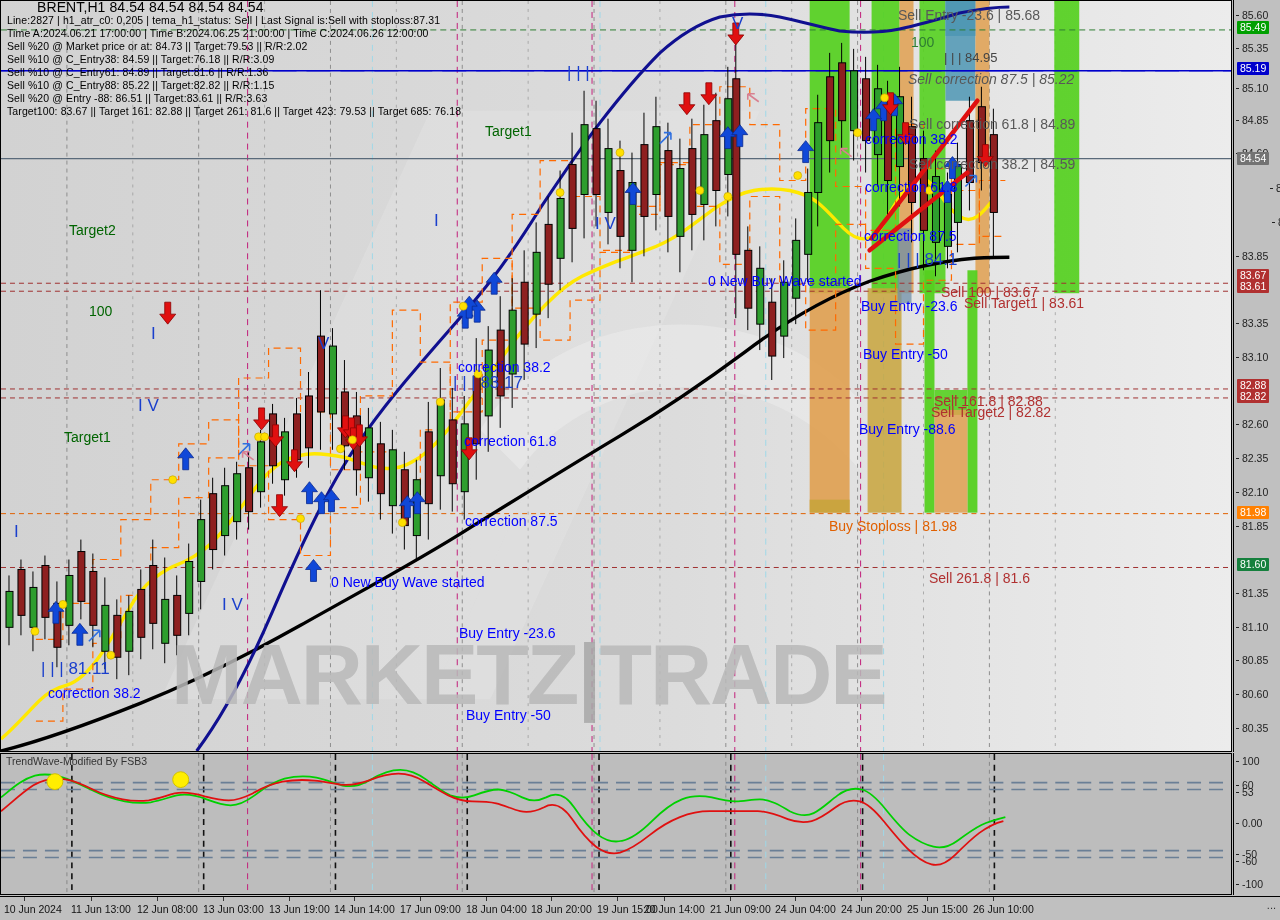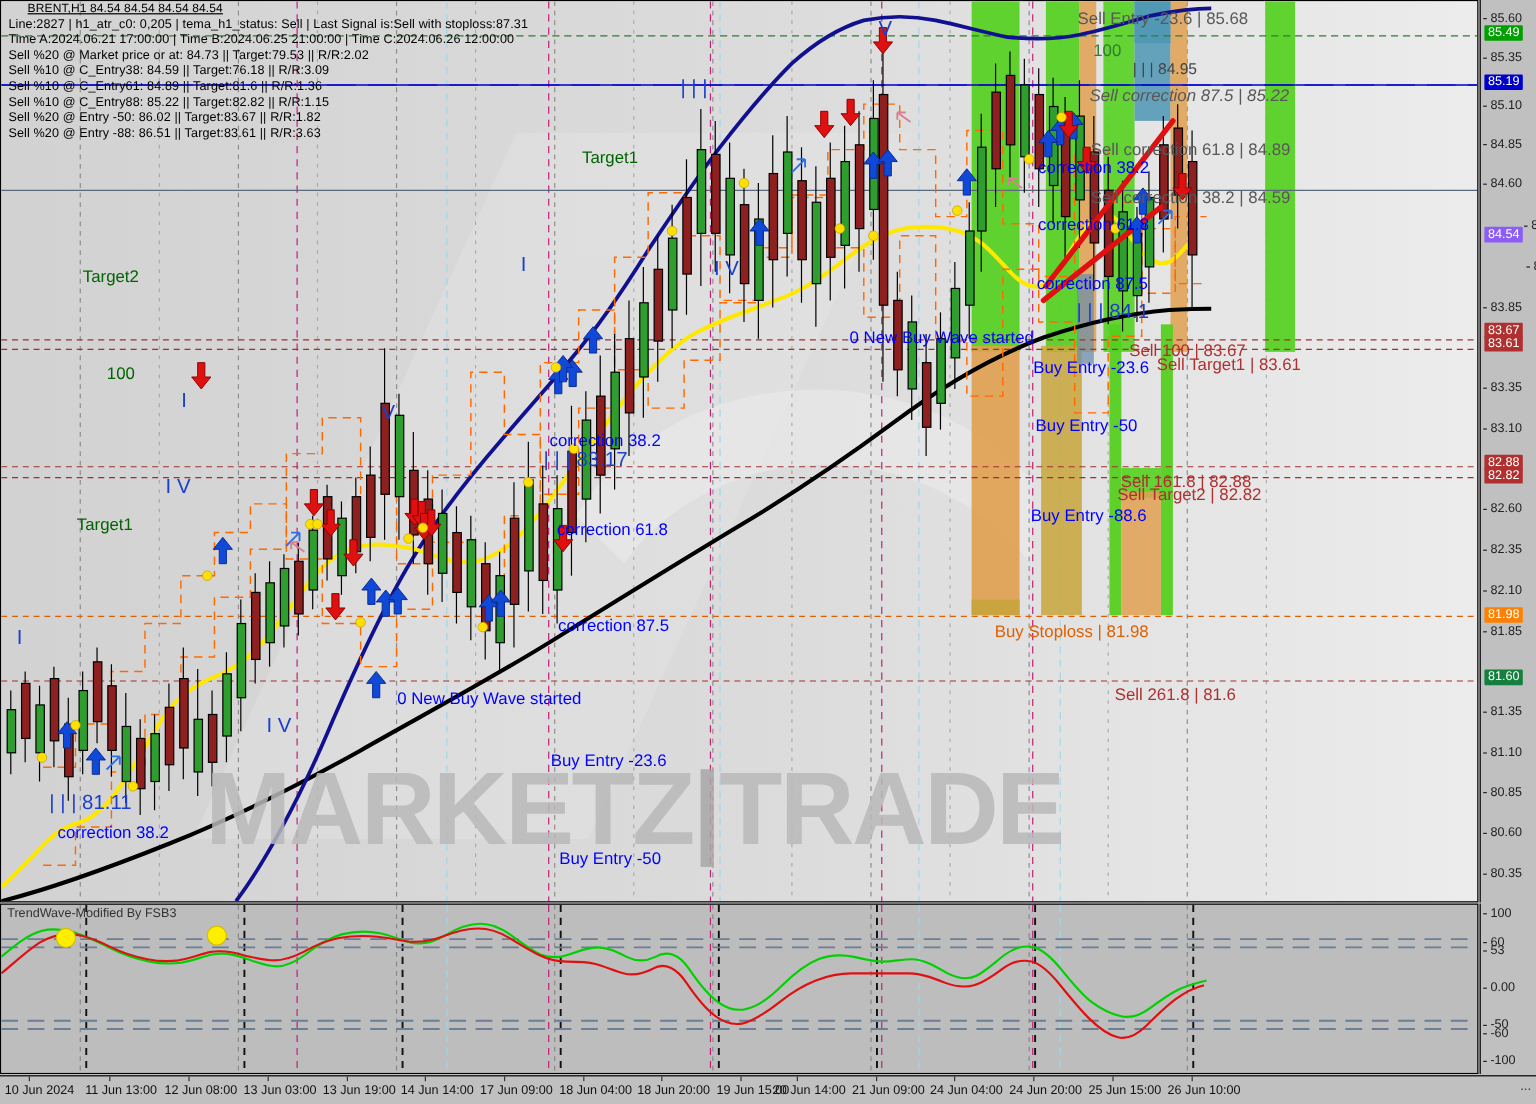--- a/index.html
+++ b/index.html
@@ -10,21 +10,21 @@
   
   #mainPane { position:absolute; left:0; top:0; width:1232px; height:752px;
     background:#d4d4d4; border:1px solid #000; overflow:hidden; }
   svg.layer { position:absolute; left:0; top:0; width:100%; height:100%; overflow:visible; }
 
   
   #infoBlock { position:absolute; left:0; top:0; width:100%; z-index:40;
     pointer-events:none; }
   #infoBlock .line { font-size:10.5px; color:#000; line-height:13px;
     white-space:nowrap; padding-left:6px; letter-spacing:0.1px; }
-  #infoBlock .line.t0 { padding-left:22px; font-size:10px;text-decoration:underline; }
+  #infoBlock .line.t0 { padding-left:36px; font-size:14px; }
 
   
   #watermark { position:absolute; left:170px; top:624px; z-index:5;
     font-size:86px; font-weight:bold; color:#b9b9b9; letter-spacing:-2px;
     font-family:"Liberation Sans", sans-serif; white-space:nowrap; opacity:.85; }
   #watermark .bar { color:#a8a8a8; }
 
   
   .ann { position:absolute; z-index:30; font-size:14px; white-space:nowrap;
      pointer-events:none; font-family:"Liberation Sans", sans-serif; }
@@ -495,22 +495,22 @@
     </svg>
 
     <div id="infoBlock">
       <div class="line t0">BRENT,H1  84.54 84.54 84.54 84.54</div>
       <div class="line">Line:2827 | h1_atr_c0: 0,205 | tema_h1_status: Sell | Last Signal is:Sell with stoploss:87.31</div>
       <div class="line">Time A:2024.06.21 17:00:00 | Time B:2024.06.25 21:00:00 | Time C:2024.06.26 12:00:00</div>
       <div class="line">Sell %20 @ Market price or at: 84.73 || Target:79.53 || R/R:2.02</div>
       <div class="line">Sell %10 @ C_Entry38: 84.59 || Target:76.18 || R/R:3.09</div>
       <div class="line">Sell %10 @ C_Entry61: 84.89 || Target:81.6 || R/R:1.36</div>
       <div class="line">Sell %10 @ C_Entry88: 85.22 || Target:82.82 || R/R:1.15</div>
-      <div class="line">Sell %20 @ Entry -50: 86.02 || Target:83.67 || R/R:1.82</div>
       <div class="line">Sell %20 @ Entry -88: 86.51 || Target:83.61 || R/R:3.63</div>
+      <div class="line">Target100: 83.67 || Target 161: 82.88 || Target 261: 81.6 || Target 423: 79.53 || Target 685: 76.18</div>
     </div>
 
     <div id="annLayer">
         <div class="ann gray" style="left: 897px; top: 6px;">Sell Entry -23.6 | 85.68</div>
         <div class="ann green" style="left: 910px; top: 33px;">100</div>
         <div class="ann big" style="left: 943px; top: 49px;">| | | 84.95</div>
         <div class="ann gray" style="left: 907px; top: 70px; font-style: italic;">Sell correction 87.5 | 85.22</div>
         <div class="ann gray" style="left: 908px; top: 115px;">Sell correction 61.8 | 84.89</div>
         <div class="ann blue" style="left: 864px; top: 130px;">correction 38.2</div>
         <div class="ann gray" style="left: 908px; top: 155px;">Sell correction 38.2 | 84.59</div>
@@ -567,21 +567,21 @@
       <div class="ptick" style="top: 452px;">82.35</div>
       <div class="ptick" style="top: 486px;">82.10</div>
       <div class="ptick" style="top: 520px;">81.85</div>
       <div class="ptick" style="top: 587px;">81.35</div>
       <div class="ptick" style="top: 621px;">81.10</div>
       <div class="ptick" style="top: 654px;">80.85</div>
       <div class="ptick" style="top: 688px;">80.60</div>
       <div class="ptick" style="top: 722px;">80.35</div>
       <div class="plabel" style="top: 21px; background: rgb(0, 160, 0); color: rgb(255, 255, 255);">85.49</div>
       <div class="plabel" style="top: 62px; background: rgb(0, 0, 204); color: rgb(255, 255, 255);">85.19</div>
-      <div class="plabel" style="top: 152px; background: #8b5cf6; color: rgb(255, 255, 255); margin-top: 37px;">84.54</div>
+      <div class="plabel" style="top: 152px; background: #737373; color: rgb(255, 255, 255);">84.54</div>
       <div class="plabel" style="top: 269px; background: rgb(176, 48, 48); color: rgb(255, 255, 255);">83.67</div>
       <div class="plabel" style="top: 280px; background: rgb(176, 48, 48); color: rgb(255, 255, 255);">83.61</div>
       <div class="plabel" style="top: 379px; background: rgb(176, 48, 48); color: rgb(255, 255, 255);">82.88</div>
       <div class="plabel" style="top: 390px; background: rgb(176, 48, 48); color: rgb(255, 255, 255);">82.82</div>
       <div class="plabel" style="top: 506px; background: rgb(255, 128, 0); color: rgb(255, 255, 255);">81.98</div>
       <div class="plabel" style="top: 558px; background: #15803d; color: rgb(255, 255, 255);">81.60</div>
     </div>
 
   <div id="indPane">
     <div id="indTitle">TrendWave-Modified By FSB3</div>

